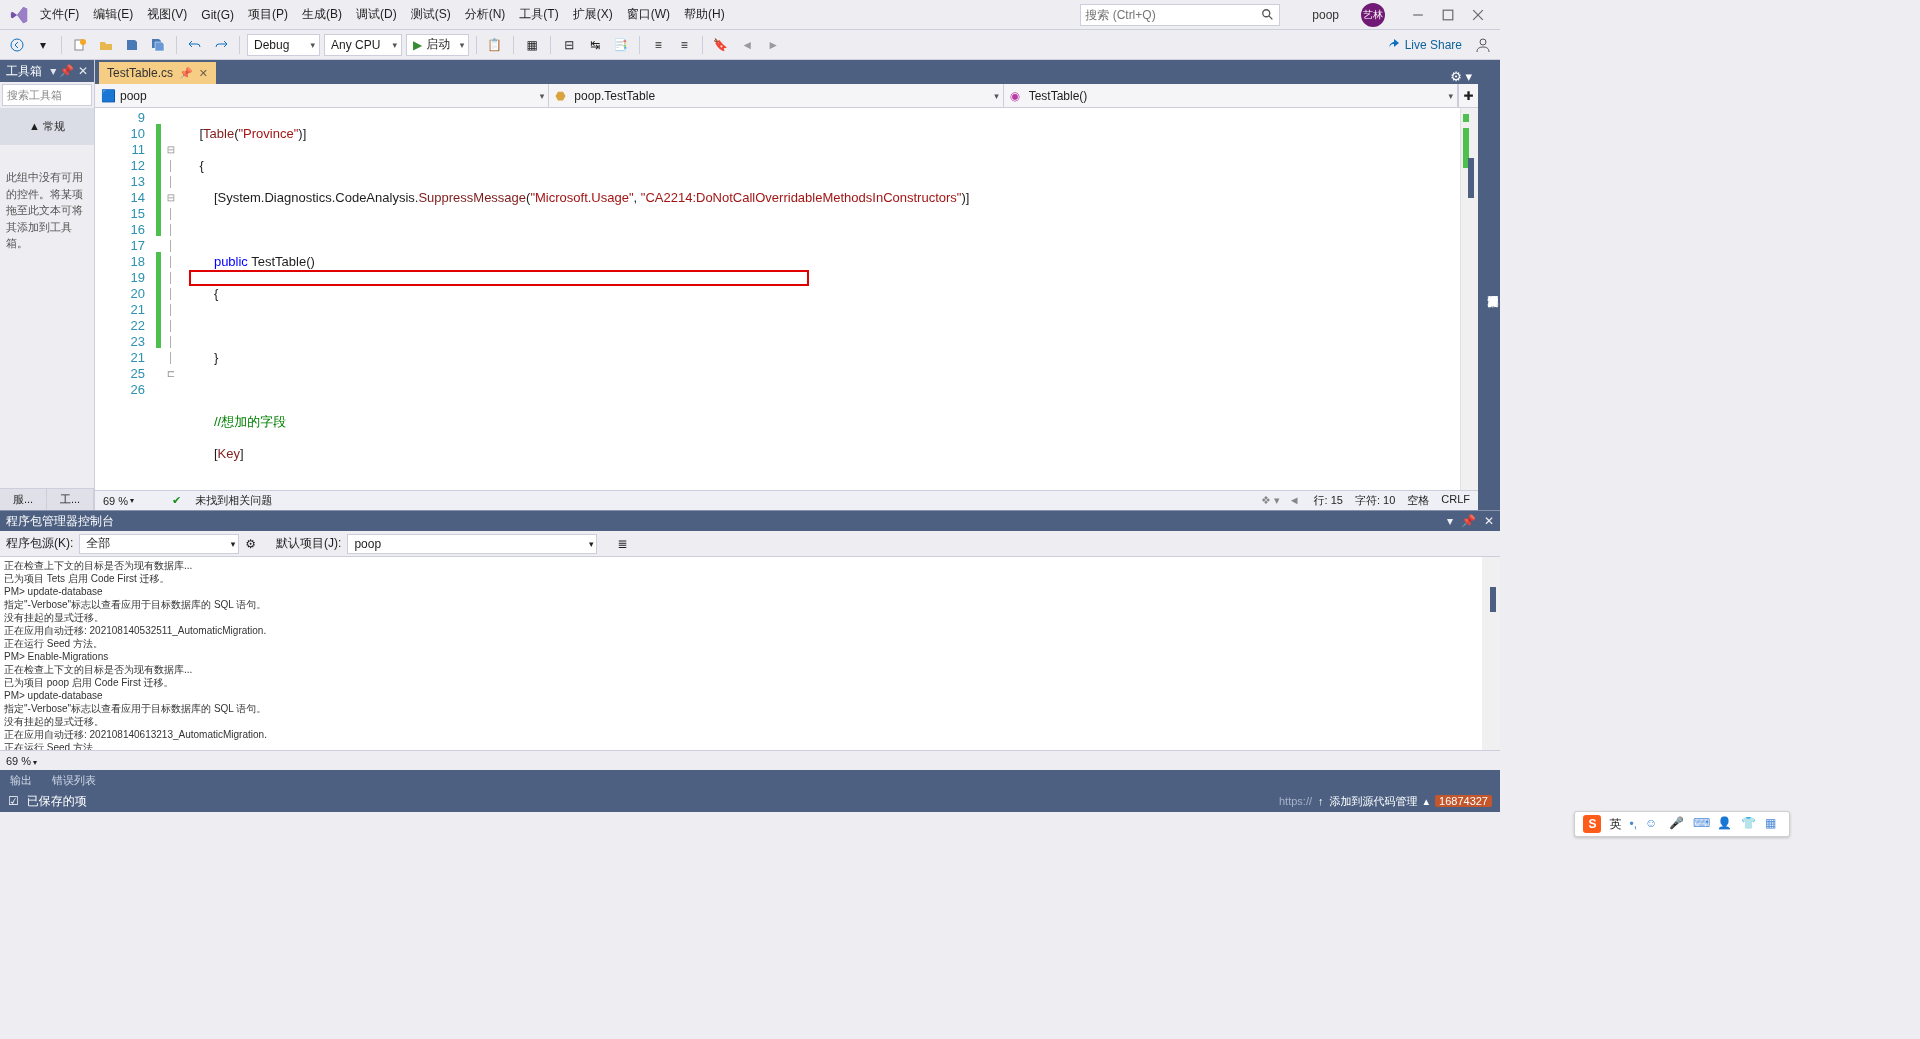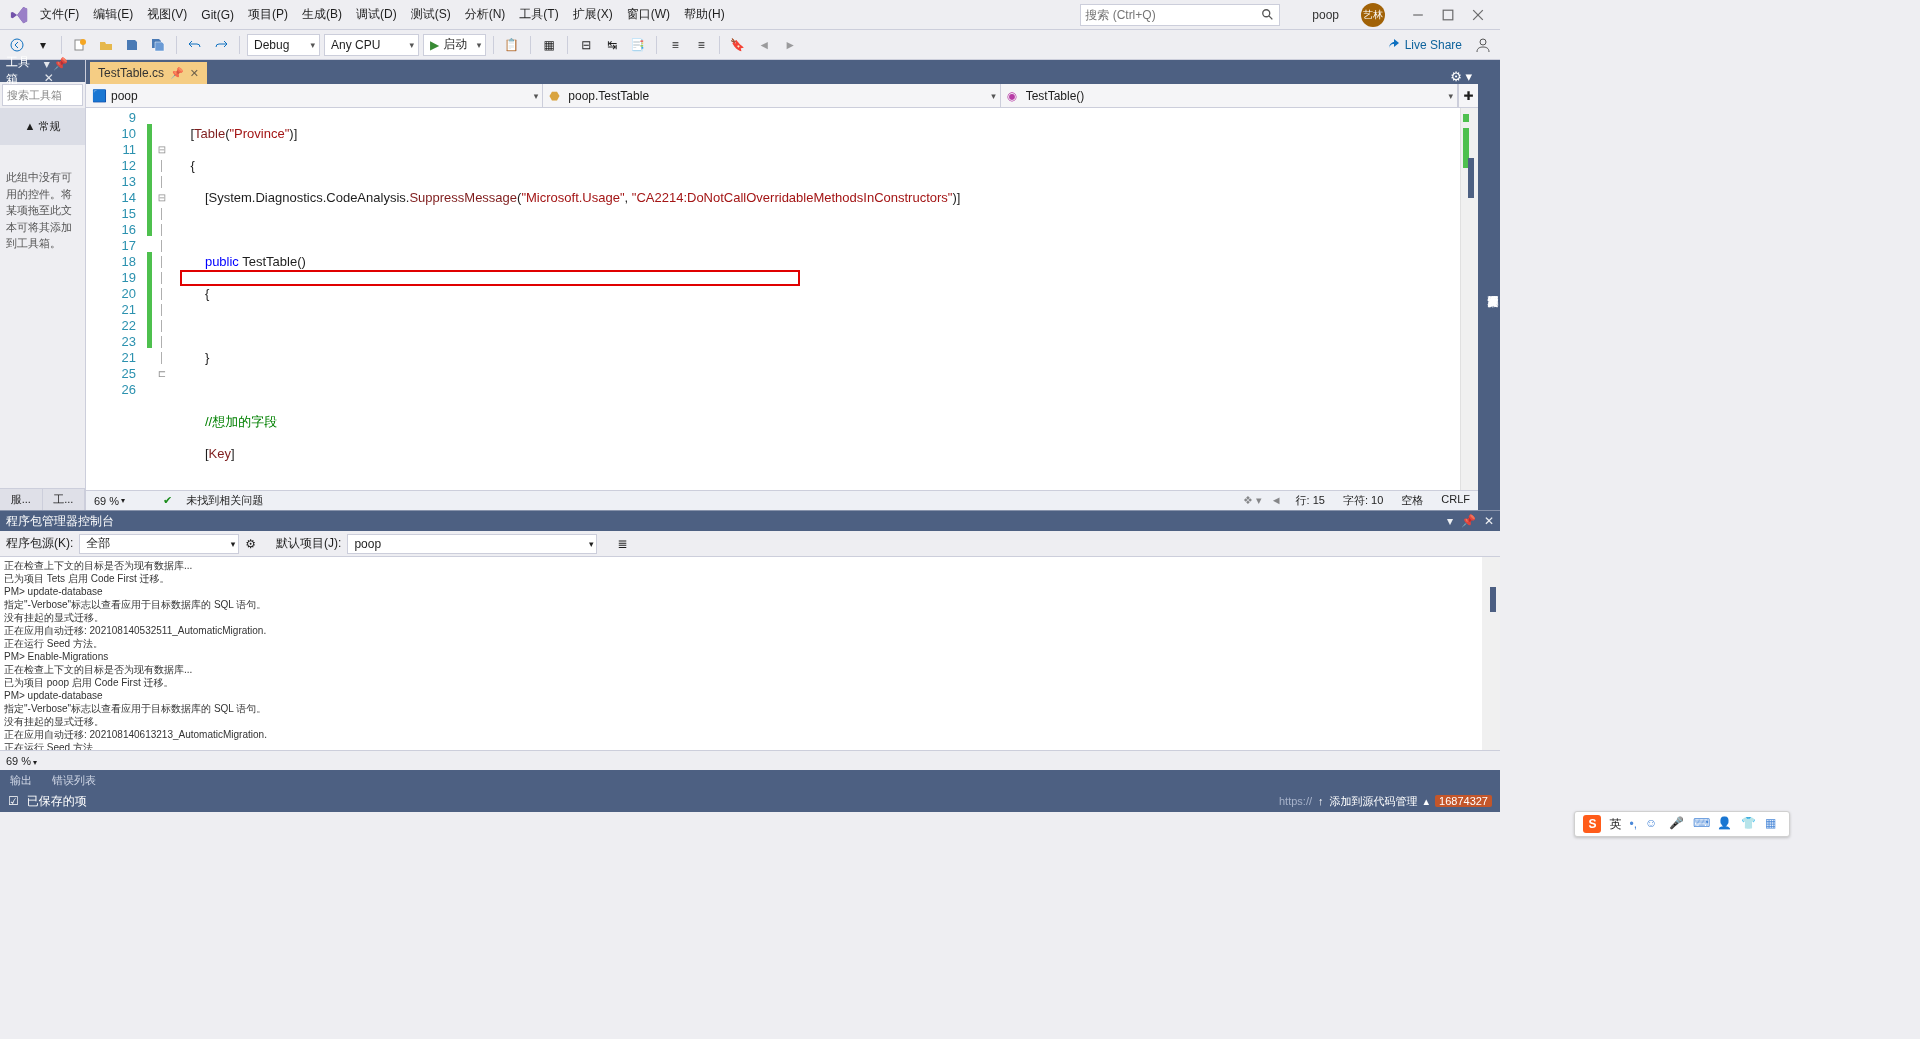--- a/index.html
+++ b/index.html
@@ -9,40 +9,40 @@
 
 .menubar { height:30px; background:#eeeef2; display:flex; align-items:center; padding:0 6px; gap:2px; border-bottom:1px solid #cccedb; }
 .vs-logo { width:26px; height:26px; display:flex; align-items:center; justify-content:center; }
 .vs-logo svg { width:20px; height:20px; }
 .menu-item { padding:3px 6px; cursor:default; }
 .menu-spacer { flex:1; }
 .search-box { width:200px; height:22px; border:1px solid #cccedb; background:#fff; display:flex; align-items:center; padding:0 4px; }
 .search-box input { border:0; outline:0; flex:1; font-size:12px; color:#6d6d6d; }
 .search-icon { width:14px; height:14px; }
 .solname { margin:0 20px 0 30px; color:#333; }
-.avatar { width:24px; height:24px; border-radius:50%; background:#a16207; color:#fff; display:flex; align-items:center; justify-content:center; font-size:10px; }
+.avatar { width:24px; height:24px; border-radius:50%; background:#701a75; color:#fff; display:flex; align-items:center; justify-content:center; font-size:10px; }
 .win-btns { display:flex; gap:18px; margin-left:25px; padding-right:10px; }
 .win-btn { width:12px; height:12px; opacity:.7; }
 
 
 .toolbar { height:30px; background:#eeeef2; display:flex; align-items:center; padding:0 6px; gap:4px; border-bottom:1px solid #cccedb; }
 .tb-sep { width:1px; height:18px; background:#cccedb; margin:0 3px; }
 .tb-btn { width:22px; height:22px; display:flex; align-items:center; justify-content:center; }
 .tb-combo { height:22px; border:1px solid #cccedb; background:#fff; padding:0 18px 0 6px; display:flex; align-items:center; position:relative; font-size:12px; }
 .tb-combo::after { content:'▾'; position:absolute; right:4px; font-size:9px; color:#555; }
 .tb-start { display:flex; align-items:center; gap:4px; padding:0 18px 0 6px; height:22px; border:1px solid #cccedb; background:#fff; position:relative; }
 .tb-start::after { content:'▾'; position:absolute; right:4px; font-size:9px; color:#555; }
 .play-icon { color:#388a34; }
 .liveshare { color:#0e639c; display:flex; align-items:center; gap:4px; margin-left:auto; padding:0 6px; }
 
 
 .main-row { flex:1; display:flex; min-height:0; }
 
 
-.toolbox { width:86px; background:#eeeef2; border-right:1px solid #cccedb; display:flex; flex-direction:column; }
+.toolbox { width:95px; background:#eeeef2; border-right:1px solid #cccedb; display:flex; flex-direction:column; }
 .panel-hd { height:22px; background:#4d6082; color:#fff; display:flex; align-items:center; padding:0 6px; font-size:12px; gap:4px; }
 .panel-hd .pin { margin-left:auto; opacity:.85; }
 .tool-search { height:22px; border:1px solid #cccedb; margin:2px; display:flex; align-items:center; padding:0 4px; background:#fff; }
 .tool-search span { color:#888; font-size:11px; }
 .tool-cat { padding:11px 6px; background:#dbdde6; font-size:11px;text-align:center; }
 .tool-empty { padding:24px 6px; font-size:11px; color:#555; line-height:1.5; }
 .tool-bottom { margin-top:auto; display:flex; border-top:1px solid #cccedb; }
 .tool-bottom span { flex:1; text-align:center; padding:3px; font-size:11px; background:#dfe0e8; border-right:1px solid #cccedb; }
 
 
@@ -74,21 +74,21 @@
 .redbox { position:absolute; border:2px solid #e00000; left:10px; top:162px; width:620px; height:90px; pointer-events:none; }
 .vtrack { width:18px; background:#f0f0f0; border-left:1px solid #e0e0e0; position:relative; }
 .vtrack .m1 { position:absolute; left:2px; width:6px; background:#4ec04e; }
 .vthumb { position:absolute; right:4px; top:50px; width:6px; height:40px; background:#4d6082; }
 
 .editor-status { height:20px; background:#eef0f5; border-top:1px solid #cccedb; display:flex; align-items:center; padding:0 8px; gap:14px; font-size:11px; }
 .es-zoom { width:55px; display:flex; align-items:center; gap:2px; }
 .es-zoom::after { content:'▾'; font-size:8px; }
 .es-ok { color:#1a8c1a; }
 .es-issues { flex:1; }
-.es-r { margin-left:auto; display:flex; gap:18px; }
+.es-r { margin-left:auto; display:flex; gap:12px; }
 
 
 .rightdock { width:22px; background:#4d6082; color:#fff; display:flex; flex-direction:column; align-items:center; padding-top:4px; font-size:11px; writing-mode:vertical-rl; gap:10px; }
 
 
 .console { height:280px; display:flex; flex-direction:column; border-top:1px solid #8893ab; }
 .con-hd { height:20px; background:#4d6082; color:#fff; display:flex; align-items:center; padding:0 6px; font-size:12px; }
 .con-hd .icons { margin-left:auto; display:flex; gap:8px; opacity:.9; }
 .con-tb { height:26px; background:#eeeef2; display:flex; align-items:center; padding:0 6px; gap:6px; font-size:12px; border-bottom:1px solid #cccedb; }
 .con-combo { height:20px; border:1px solid #cccedb; background:#fff; padding:0 16px 0 6px; width:160px; position:relative; display:flex; align-items:center; }
@@ -199,21 +199,21 @@
           <path d="M4 3l-3 3 3 3M1 6h8a3 3 0 013 3" fill="none" stroke="#0e70c0"></path>
         </svg>
       </div>
     <div class="tb-btn">
         <svg width="14" height="14">
           <path d="M10 3l3 3-3 3M13 6H5a3 3 0 00-3 3" fill="none" stroke="#0e70c0"></path>
         </svg>
       </div>
     <div class="tb-sep"></div>
     <div class="tb-combo" style="width:73px">Debug</div>
-    <div class="tb-combo" style="width:95px">Any CPU</div>
+    <div class="tb-combo" style="width:78px">Any CPU</div>
     <div class="tb-start">
         <span class="play-icon">▶</span>
         <span>启动</span>
       </div>
     <div class="tb-sep"></div>
     <div class="tb-btn">📋</div>
     <div class="tb-sep"></div>
     <div class="tb-btn">▦</div>
     <div class="tb-sep"></div>
     <div class="tb-btn">⊟</div>

